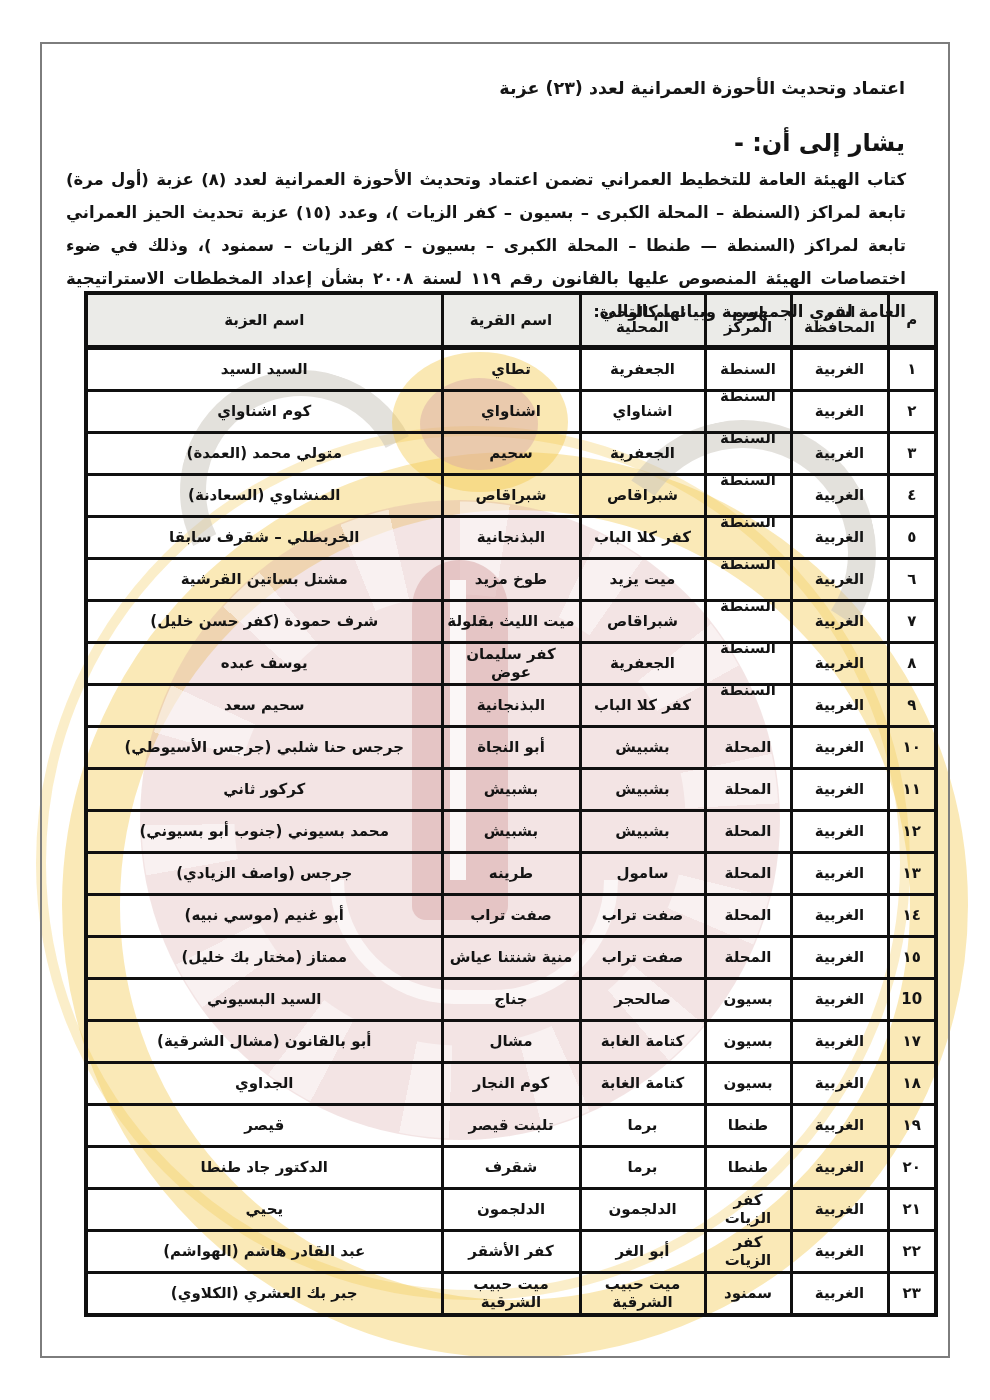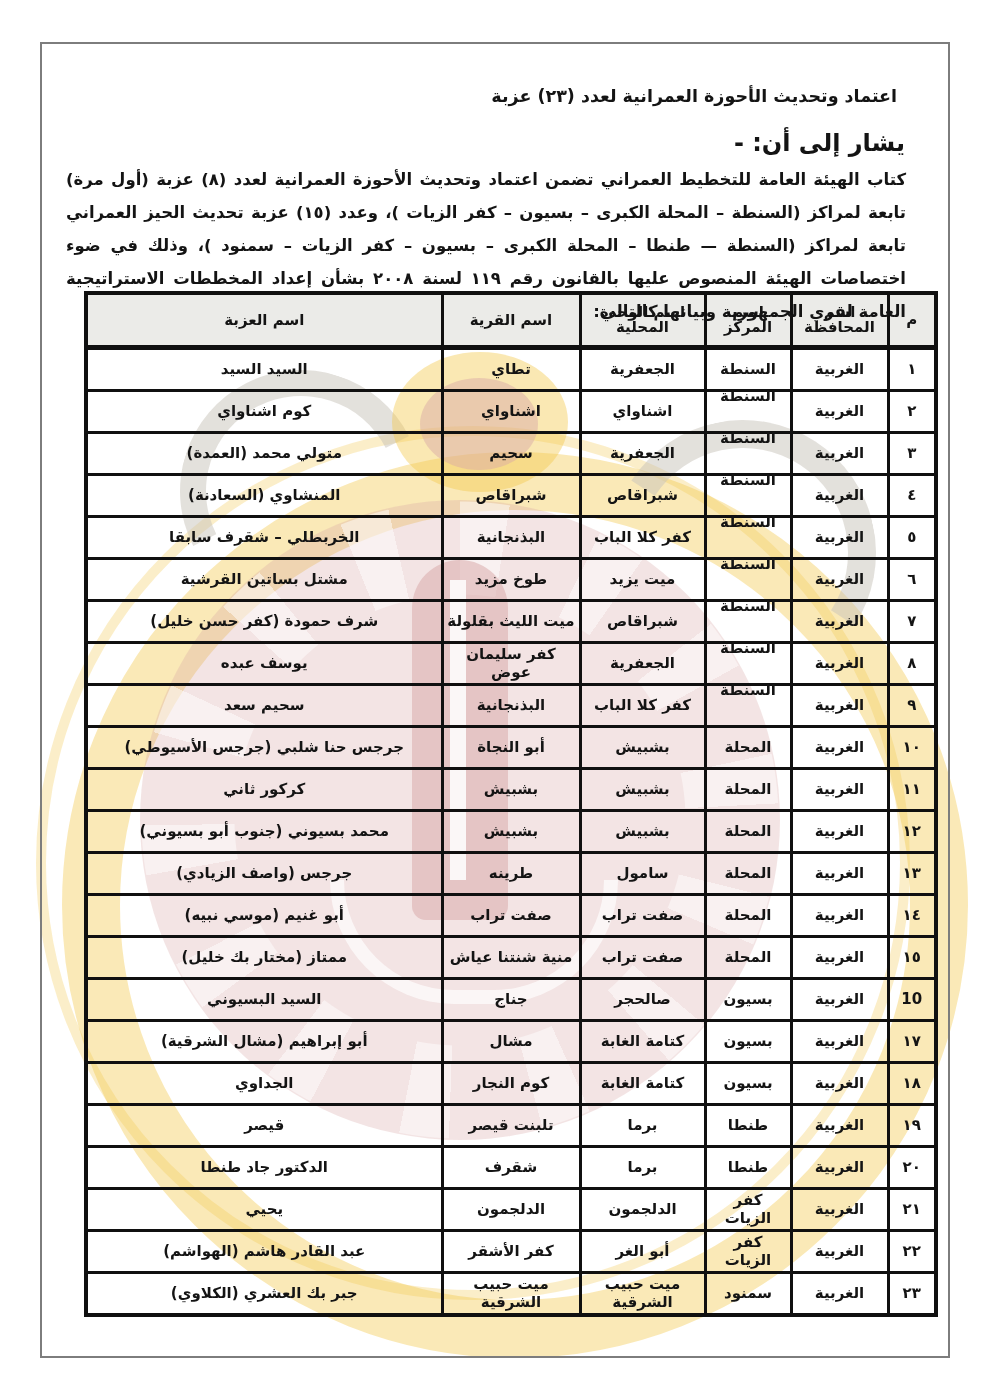--- a/index.html
+++ b/index.html
@@ -158,21 +158,21 @@
   <div class="wm-arc-right"></div>
   <div class="wm-sun"></div>
   <div class="wm-sun-core"></div>
   <div class="wm-body"></div>
   <div class="wm-slot"></div>
   <div class="wm-bowl"></div>
 </div>
 
 <div class="page-frame"></div>
 
-<h1 class="doc-title" style="font-size:17.5px;margin:8px;">اعتماد وتحديث الأحوزة العمرانية لعدد (٢٣) عزبة</h1>
+<h1 class="doc-title" style="font-size:17.5px;margin:0;">اعتماد وتحديث الأحوزة العمرانية لعدد (٢٣) عزبة</h1>
 <div class="doc-note">يشار إلى أن: -</div>
 <p class="doc-para" style="margin:0;">كتاب الهيئة العامة للتخطيط العمراني تضمن اعتماد وتحديث الأحوزة العمرانية لعدد (٨) عزبة (أول مرة) تابعة لمراكز (السنطة – المحلة الكبرى – بسيون – كفر الزيات )، وعدد (١٥) عزبة تحديث الحيز العمراني تابعة لمراكز (السنطة — طنطا – المحلة الكبرى – بسيون – كفر الزيات – سمنود )، وذلك في ضوء اختصاصات الهيئة المنصوص عليها بالقانون رقم ١١٩ لسنة ٢٠٠٨ بشأن إعداد المخططات الاستراتيجية العامة لقري الجمهورية وبيانها كالتالي:</p>
 
 <table class="ezba-table">
   <colgroup>
     <col style="width:48px">
       <col style="width:97px">
       <col style="width:86px">
     <col style="width:125px">
       <col style="width:138px">
@@ -318,21 +318,21 @@
         <td><span>صالحجر</span></td>
         <td><span>جناج</span></td>
         <td><span>السيد البسيوني</span></td>
       </tr>
       <tr>
         <td><span>١٧</span></td>
         <td><span>الغربية</span></td>
         <td><span>بسيون</span></td>
         <td><span>كتامة الغابة</span></td>
         <td><span>مشال</span></td>
-        <td><span>أبو إبراهيم (مشال الشرقية)</span></td>
+        <td><span>أبو بالقانون (مشال الشرقية)</span></td>
       </tr>
       <tr>
         <td><span>١٨</span></td>
         <td><span>الغربية</span></td>
         <td><span>بسيون</span></td>
         <td><span>كتامة الغابة</span></td>
         <td><span>كوم النجار</span></td>
         <td><span>الجداوي</span></td>
       </tr>
       <tr>

